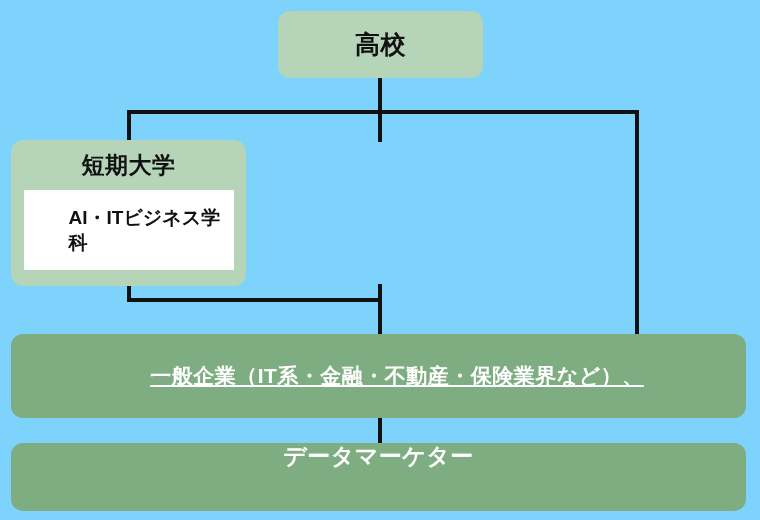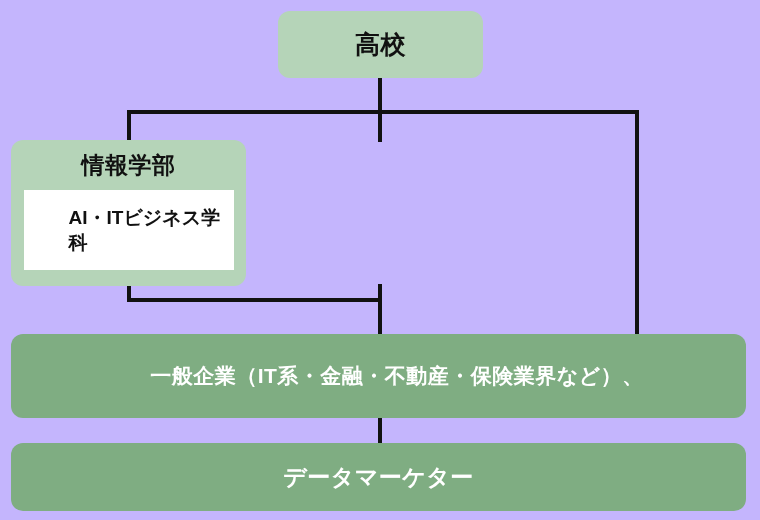--- a/index.html
+++ b/index.html
@@ -7,21 +7,21 @@
     padding: 0;
     background: #ffffff;
   }
   body {
     font-family: "Liberation Sans", "DejaVu Sans", sans-serif;
   }
   #diagram {
     position: relative;
     width: 760px;
     height: 520px;
-    background: #c4b5fd;
+    background: #7dd3fc;
     overflow: hidden;
   }
   .conn {
     position: absolute;
     background: #111111;
   }
   .node {
     position: absolute;
     box-sizing: border-box;
     display: flex;
@@ -103,27 +103,28 @@
   #node-industries {
     left: 11px;
     top: 334px;
     width: 735px;
     height: 84px;
     justify-content: center;
   }
   #node-industries .node-title {
     font-size: 21px;
     line-height: 1.45;
+    text-decoration: underline;
   }
   #node-role {
     left: 11px;
     top: 443px;
     width: 735px;
     height: 68px;
-    justify-content: center;
+    justify-content: flex-start;
   }
   #node-role .node-title { font-size: 23px; }
 
   
   #conn-hs-down   { left: 378px; top: 78px;  width: 4px;  height: 36px; }
   #conn-bus       { left: 127px; top: 110px; width: 512px; height: 4px; }
   #conn-left-down { left: 127px; top: 110px; width: 4px;  height: 32px; }
   #conn-mid-down  { left: 378px; top: 110px; width: 4px;  height: 32px; }
   #conn-right-down{ left: 635px; top: 110px; width: 4px;  height: 226px; }
   #conn-voc-down  { left: 127px; top: 284px; width: 4px;  height: 18px; }
@@ -144,21 +145,21 @@
   <div class="conn" id="conn-voc-down"></div>
   <div class="conn" id="conn-join"></div>
   <div class="conn" id="conn-uni-down"></div>
   <div class="conn" id="conn-bars"></div>
 
   <div class="node node-light" id="node-highschool">
     <div class="node-title">高校</div>
   </div>
 
   <div class="node node-light" id="node-vocational">
-    <div class="node-title">情報学部</div>
+    <div class="node-title">短期大学</div>
     <div class="inner-box">
       <div>
         <span class="inner-line">AI・ITビジネス学科</span>
       </div>
     </div>
   </div>
 
 
   <div class="node node-dark" id="node-industries">
     <div class="node-title">

